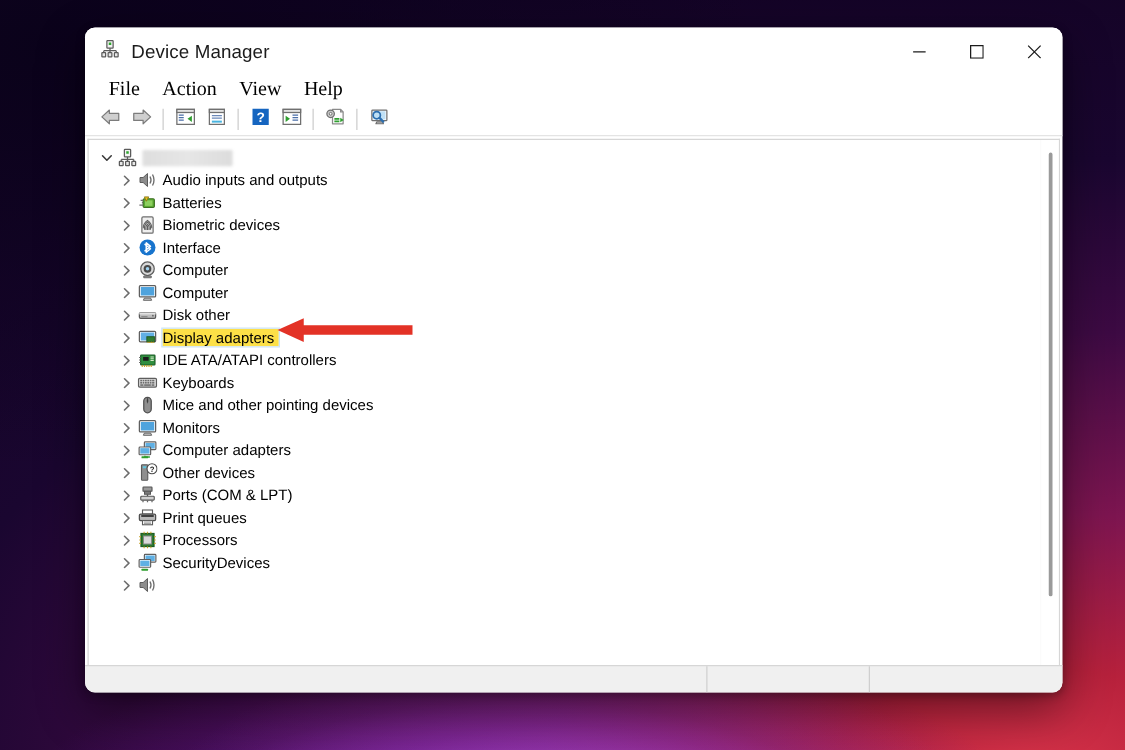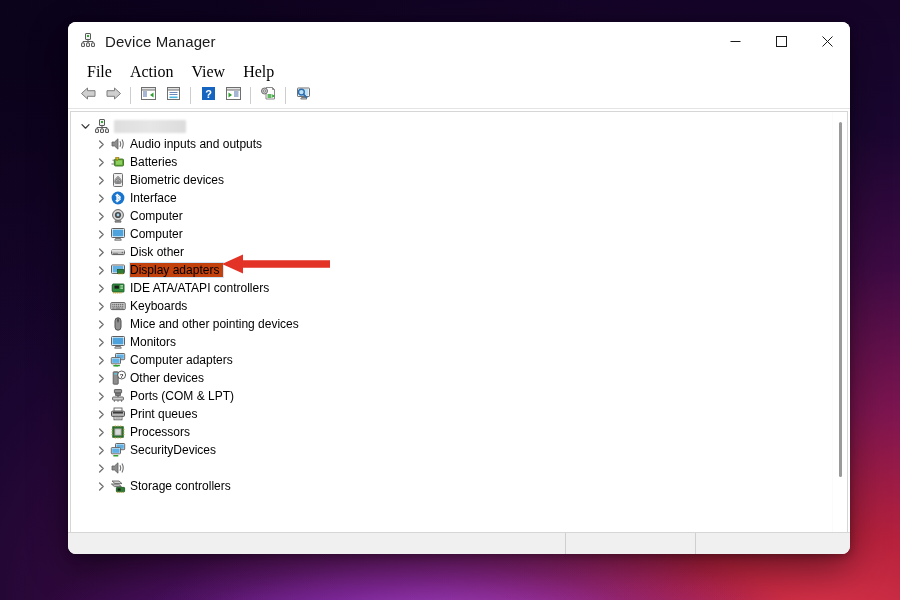--- a/index.html
+++ b/index.html
@@ -145,21 +145,21 @@
   .ic {
     width: 18px; height: 18px; flex: none;
     display: flex; align-items: center; justify-content: center;
     margin-right: 3px;
   }
   .ic svg { display: block; }
 
   .label { padding-right: 4px; }
 
   .row.selected .label {
-    background: #c2410c;
+    background: #fde047;
     outline: 1px solid #cce4f7;
   }
   .root-redact {
     display: inline-block;
     width: 72px; height: 13px;
     background: linear-gradient(90deg,#dedede,#e6e6e6,#dcdcdc);
     border-radius: 1px;
     filter: blur(1.2px);
   }
 
@@ -680,37 +680,20 @@
               </svg>
             </span>
             <span class="ic">
               <svg width="16" height="16" viewBox="0 0 16 16">
       <path d="M2 6 H4.5 L8 2.8 V13.2 L4.5 10 H2 Z" fill="#8d8d8d" stroke="#5d5d5d" stroke-width="0.8" stroke-linejoin="round"></path>
       <path d="M10 5.2 Q11.6 8 10 10.8" stroke="#6f6f6f" stroke-width="1.1" fill="none"></path>
       <path d="M12 3.6 Q14.4 8 12 12.4" stroke="#6f6f6f" stroke-width="1.1" fill="none"></path>
     </svg>
             </span>
           </div>
-          <div class="row child">
-            <span class="twisty">
-              <svg width="9" height="9" viewBox="0 0 9 9">
-                <path d="M2.6 1 L6.2 4.5 L2.6 8" fill="none" stroke="#6e6e6e" stroke-width="1.25" stroke-linecap="round" stroke-linejoin="round"></path>
-              </svg>
-            </span>
-            <span class="ic">
-              <svg width="16" height="16" viewBox="0 0 16 16">
-      <path d="M2 3 H9 L12 5.6 H5 Z" fill="#d2d2d2" stroke="#5d5d5d" stroke-width="0.85" stroke-linejoin="round"></path>
-      <path d="M1.4 6 H8.4 L11.4 8.6 H4.4 Z" fill="#bdbdbd" stroke="#5d5d5d" stroke-width="0.85" stroke-linejoin="round"></path>
-      <rect x="6.4" y="9.4" width="8.2" height="4.4" rx="0.6" fill="#2f7d32" stroke="#1d5c22" stroke-width="0.9"></rect>
-      <rect x="7.6" y="10.4" width="3" height="2.2" fill="#1b1b1b"></rect>
-      <path d="M7.4 13.8 V14.8 M9.4 13.8 V14.8 M11.4 13.8 V14.8 M13.4 13.8 V14.8" stroke="#c9a227" stroke-width="0.85"></path>
-    </svg>
-            </span>
-            <span class="label">Storage controllers</span>
-          </div>
         </div>
 
       <div class="scrollbar">
         <div class="sb-thumb"></div>
       </div>
     </div>
 
     <div class="statusbar">
       <div class="sb-pane p1"></div>
       <div class="sb-pane p2"></div>

